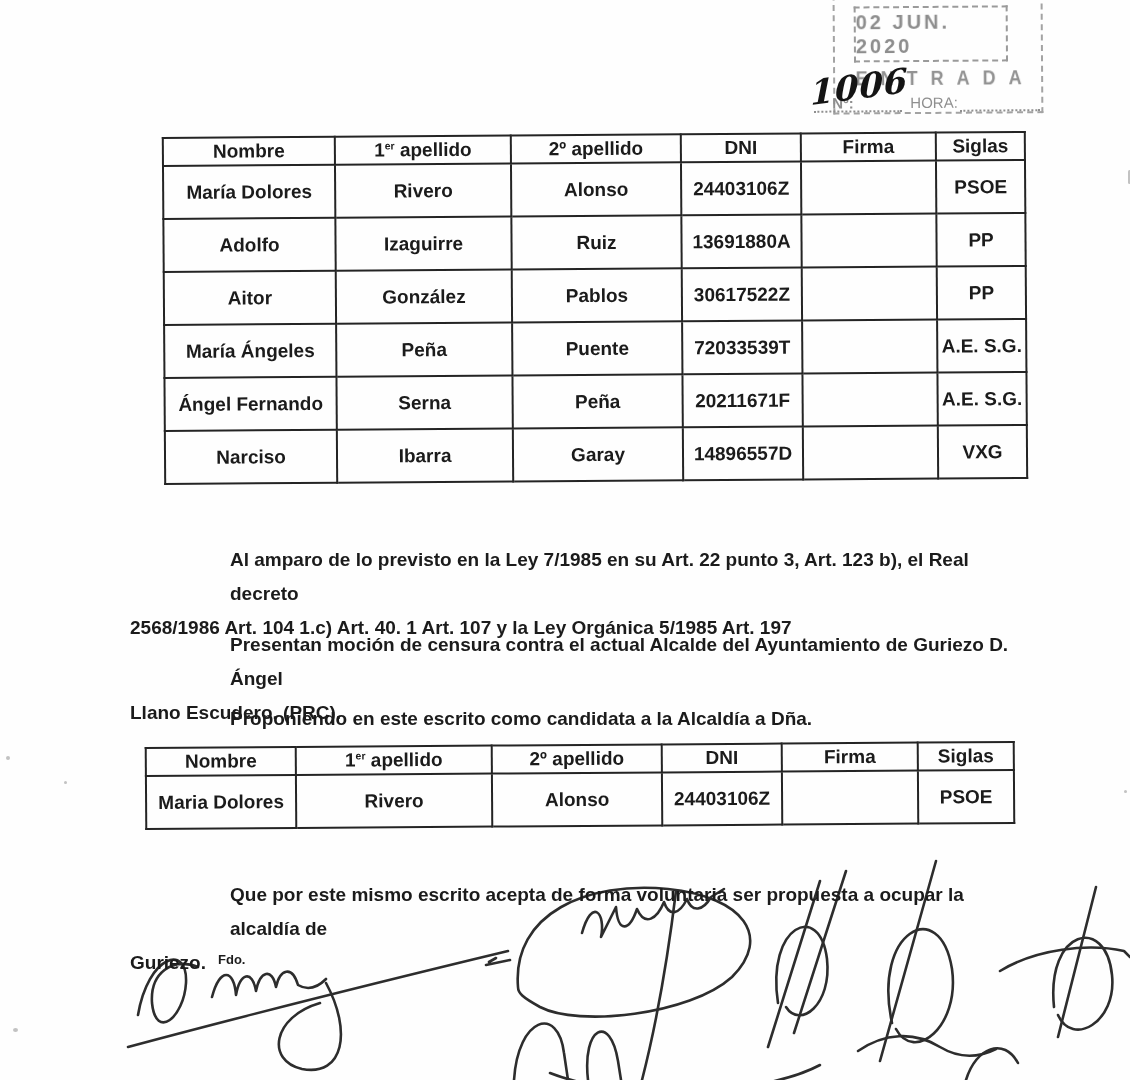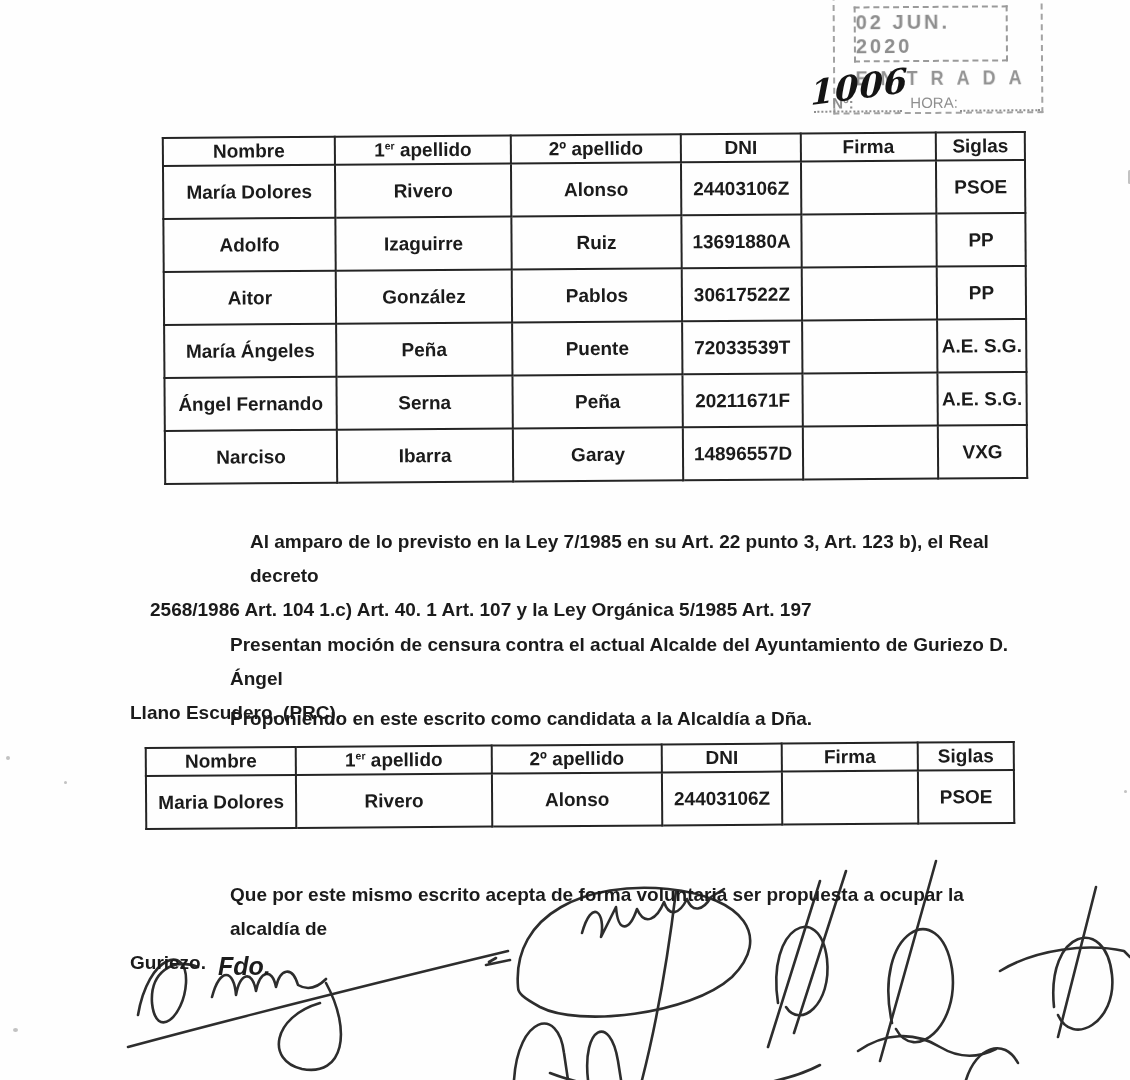--- a/index.html
+++ b/index.html
@@ -27,25 +27,25 @@
   table.doc th, table.doc td { border:2px solid #242424; text-align:center; vertical-align:middle; font-size:19px; font-weight:600; color:#1b1b1b; overflow:hidden; }
   table.doc th { height:28px; font-weight:600; }
   table.doc td { height:53px; }
   table.doc sup { font-size:0.55em; vertical-align:super;margin-top:30px; }
   #table1 { left:163px; top:137px; width:862px; }
   #table2 { left:145px; top:747px; width:868px; }
 
   
   .para { position:absolute; left:130px; width:900px; font-size:19px; font-weight:600; line-height:34px; color:#1b1b1b; }
   .para .indent { padding-left:100px; }
-  #legal { top:525px;margin-left:20px; }
+  #legal { top:543px; }
   #motion { top:628px; }
   #proposal { top:702px; padding-left:100px; }
   #acceptance { top:878px; }
-  .fdo { position:absolute; left:218px; top:952px; font-size:25px; font-weight:600;font-style:italic; }
+  .fdo { position:absolute; left:218px; top:952px; font-size:13px; font-weight:600; }
 
   
   .signatures { position:absolute; left:120px; top:855px; width:1010px; height:225px; pointer-events:none; }
 
   
   .speck { position:absolute; background:#9a9a9a; border-radius:50%; opacity:0.6; }
   .speck.s1 { left:6px;  top:756px; width:4px; height:4px; }
   .speck.s2 { left:64px; top:781px; width:3px; height:3px; }
   .speck.s3 { left:13px; top:1028px; width:5px; height:4px; }
   .speck.s4 { left:1124px; top:790px; width:3px; height:3px; }

